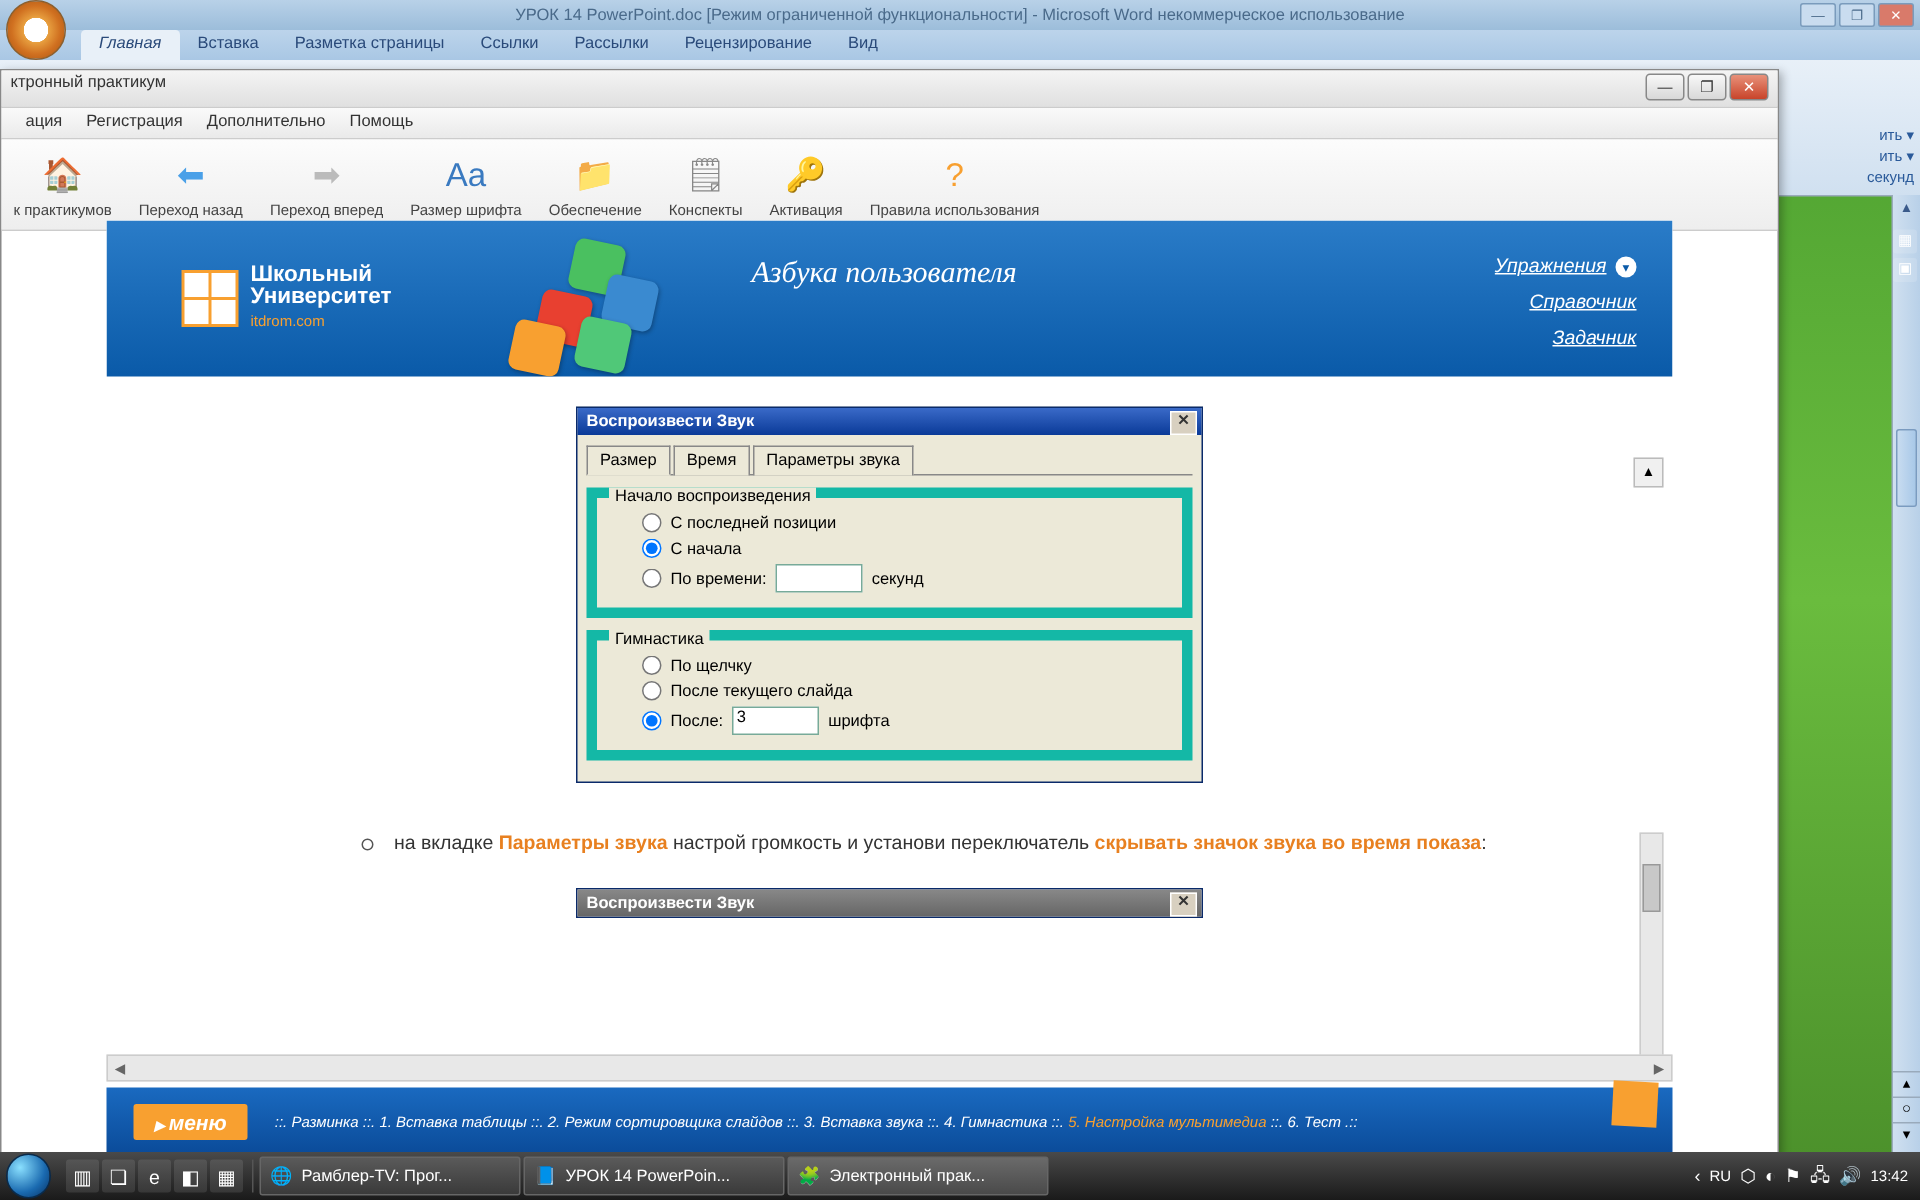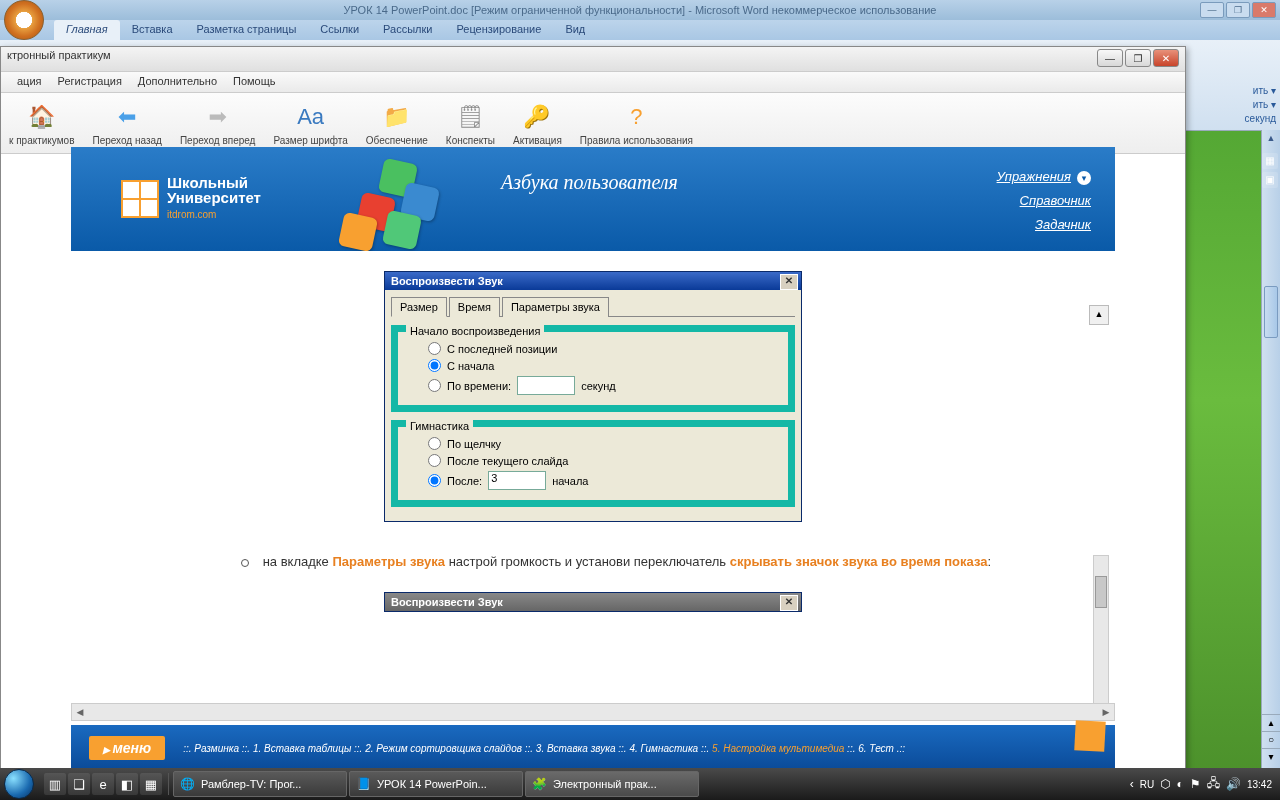--- a/index.html
+++ b/index.html
@@ -231,21 +231,21 @@
                 <span>По щелчку</span>
               </div>
             <div class="radio-row">
                 <input type="radio" style="">
                 <span>После текущего слайда</span>
               </div>
             <div class="radio-row">
                 <input type="radio" checked="" style="">
                 <span>После:</span>
               <span class="spin">3</span>
-              <span>начала</span>
+              <span>шрифта</span>
               </div>
           </div>
         </div>
       </div>
 
       <div class="instr">
         <span class="bullet"></span>
         <span>на вкладке </span><span class="hl">Параметры звука</span><span> настрой громкость и установи переключатель </span><span class="hl">скрывать значок звука во время показа</span><span>:</span>
       </div>
 

